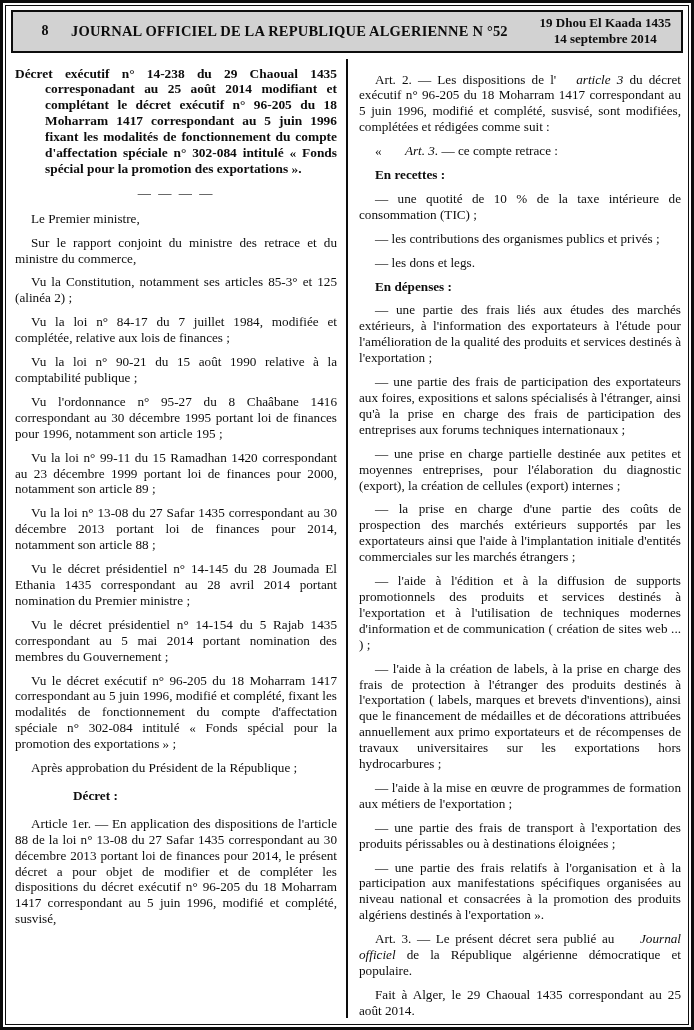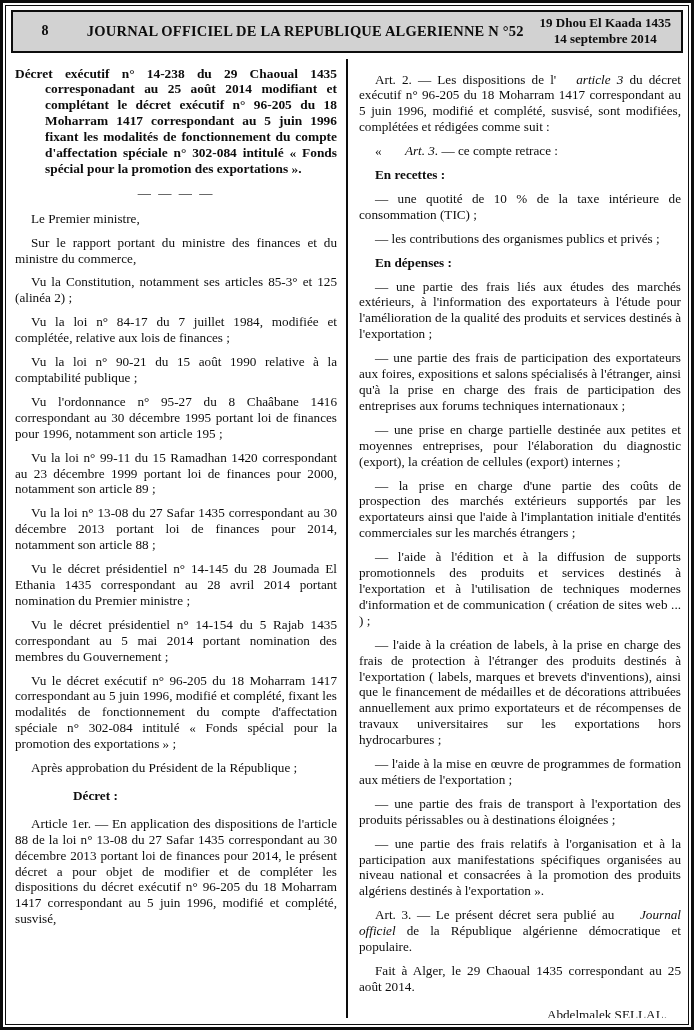--- a/index.html
+++ b/index.html
@@ -27,21 +27,21 @@
     display: flex; align-items: center;
     padding: 3px 10px 3px 6px;
     min-height: 37px;
     flex: 0 0 auto;
   }
   .page-number {
     width: 52px; text-align: center;
     font-weight: bold; font-size: 14px;
   }
   .journal-title {
-    flex: 1; text-align: center;
+    flex: 1; 
     font-weight: bold; font-size: 14.5px;
     letter-spacing: .2px;
   }
   .date-block {
     text-align: center; font-weight: bold;
     font-size: 13px; line-height: 1.25;
     white-space: nowrap;
   }
   .content-body {
     flex: 1;
@@ -104,41 +104,42 @@
         <div>19 Dhou El Kaada 1435</div>
         <div>14 septembre 2014</div>
       </div>
     </div>
 
     <div class="content-body">
       <div class="column col-left">
           <p class="para doc-title"><span>Décret exécutif n° 14-238 du 29 Chaoual 1435 corresponadant au 25 août 2014 modifiant et complétant le décret exécutif n° 96-205 du 18 Moharram 1417 correspondant au 5 juin 1996 fixant les modalités de fonctionnement du compte d'affectation spéciale n° 302-084 intitulé « Fonds spécial pour la promotion des exportations ».</span></p>
           <p class="para dash-separator"><span>— — — —</span></p>
           <p class="para normal"><span>Le Premier ministre,</span></p>
-          <p class="para normal"><span>Sur le rapport portant du ministre des finances et du ministre du commerce,</span></p>
+          <p class="para normal"><span>Sur le rapport conjoint du ministre des retrace et du ministre du commerce,</span></p>
           <p class="para normal"><span>Vu la Constitution, notamment ses articles 85-3° et 125 (alinéa 2) ;</span></p>
           <p class="para normal"><span>Vu la loi n° 84-17 du 7 juillet 1984, modifiée et complétée, relative aux lois de finances ;</span></p>
           <p class="para normal"><span>Vu la loi n° 90-21 du 15 août 1990 relative à la comptabilité publique ;</span></p>
           <p class="para normal"><span>Vu l'ordonnance n° 95-27 du 8 Chaâbane 1416 correspondant au 30 décembre 1995 portant loi de finances pour 1996, notamment son article 195 ;</span></p>
           <p class="para normal"><span>Vu la loi n° 99-11 du 15 Ramadhan 1420 correspondant au 23 décembre 1999 portant loi de finances pour 2000, notamment son article 89 ;</span></p>
           <p class="para normal"><span>Vu la loi n° 13-08 du 27 Safar 1435 correspondant au 30 décembre 2013 portant loi de finances pour 2014, notamment son article 88 ;</span></p>
           <p class="para normal"><span>Vu le décret présidentiel n° 14-145 du 28 Joumada El Ethania 1435 correspondant au 28 avril 2014 portant nomination du Premier ministre ;</span></p>
           <p class="para normal"><span>Vu le décret présidentiel n° 14-154 du 5 Rajab 1435 correspondant au 5 mai 2014 portant nomination des membres du Gouvernement ;</span></p>
           <p class="para normal"><span>Vu le décret exécutif n° 96-205 du 18 Moharram 1417 correspondant au 5 juin 1996, modifié et complété, fixant les modalités de fonctionnement du compte d'affectation spéciale n° 302-084 intitulé « Fonds spécial pour la promotion des exportations » ;</span></p>
           <p class="para normal"><span>Après approbation du Président de la République ;</span></p>
           <p class="para decrete"><span>Décret :</span></p>
           <p class="para normal"><span>Article 1er. — En application des dispositions de l'article 88 de la loi n° 13-08 du 27 Safar 1435 correspondant au 30 décembre 2013 portant loi de finances pour 2014, le présent décret a pour objet de modifier et de compléter les dispositions du décret exécutif n° 96-205 du 18 Moharram 1417 correspondant au 5 juin 1996, modifié et complété, susvisé,</span></p>
         </div>
       <div class="divider"></div>
       <div class="column col-right">
           <p class="para normal"><span>Art. 2. — Les dispositions de l'</span><span class="italic">article 3</span><span> du décret exécutif n° 96-205 du 18 Moharram 1417 correspondant au 5 juin 1996, modifié et complété, susvisé, sont modifiées, complétées et rédigées comme suit :</span></p>
           <p class="para normal"><span>« </span><span class="italic">Art. 3.</span><span> — ce compte retrace :</span></p>
           <p class="para subhead"><span>En recettes :</span></p>
           <p class="para normal"><span>— une quotité de 10 % de la taxe intérieure de consommation (TIC) ;</span></p>
           <p class="para normal"><span>— les contributions des organismes publics et privés ;</span></p>
+          <p class="para normal"><span>— les dons et legs.</span></p>
           <p class="para subhead"><span>En dépenses :</span></p>
           <p class="para normal"><span>— une partie des frais liés aux études des marchés extérieurs, à l'information des exportateurs à l'étude pour l'amélioration de la qualité des produits et services destinés à l'exportation ;</span></p>
           <p class="para normal"><span>— une partie des frais de participation des exportateurs aux foires, expositions et salons spécialisés à l'étranger, ainsi qu'à la prise en charge des frais de participation des entreprises aux forums techniques internationaux ;</span></p>
           <p class="para normal"><span>— une prise en charge partielle destinée aux petites et moyennes entreprises, pour l'élaboration du diagnostic (export), la création de cellules (export) internes ;</span></p>
           <p class="para normal"><span>— la prise en charge d'une partie des coûts de prospection des marchés extérieurs supportés par les exportateurs ainsi que l'aide à l'implantation initiale d'entités commerciales sur les marchés étrangers ;</span></p>
           <p class="para normal"><span>— l'aide à l'édition et à la diffusion de supports promotionnels des produits et services destinés à l'exportation et à l'utilisation de techniques modernes d'information et de communication ( création de sites web ... ) ;</span></p>
           <p class="para normal"><span>— l'aide à la création de labels, à la prise en charge des frais de protection à l'étranger des produits destinés à l'exportation ( labels, marques et brevets d'inventions), ainsi que le financement de médailles et de décorations attribuées annuellement aux primo exportateurs et de récompenses de travaux universitaires sur les exportations hors hydrocarbures ;</span></p>
           <p class="para normal"><span>— l'aide à la mise en œuvre de programmes de formation aux métiers de l'exportation ;</span></p>
           <p class="para normal"><span>— une partie des frais de transport à l'exportation des produits périssables ou à destinations éloignées ;</span></p>
           <p class="para normal"><span>— une partie des frais relatifs à l'organisation et à la participation aux manifestations spécifiques organisées au niveau national et consacrées à la promotion des produits algériens destinés à l'exportation ».</span></p>

